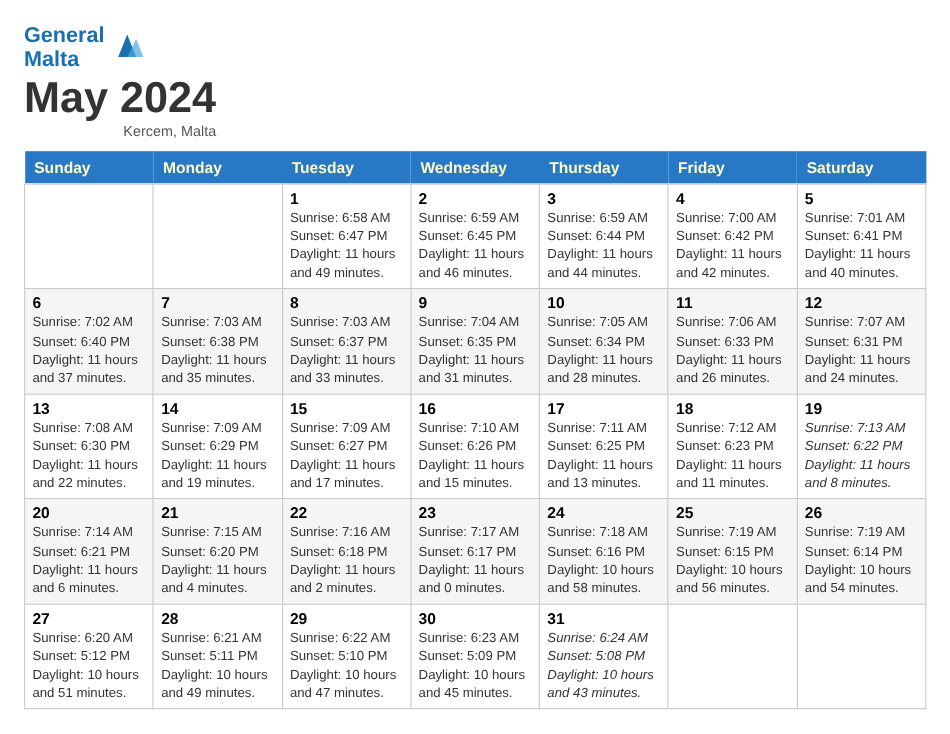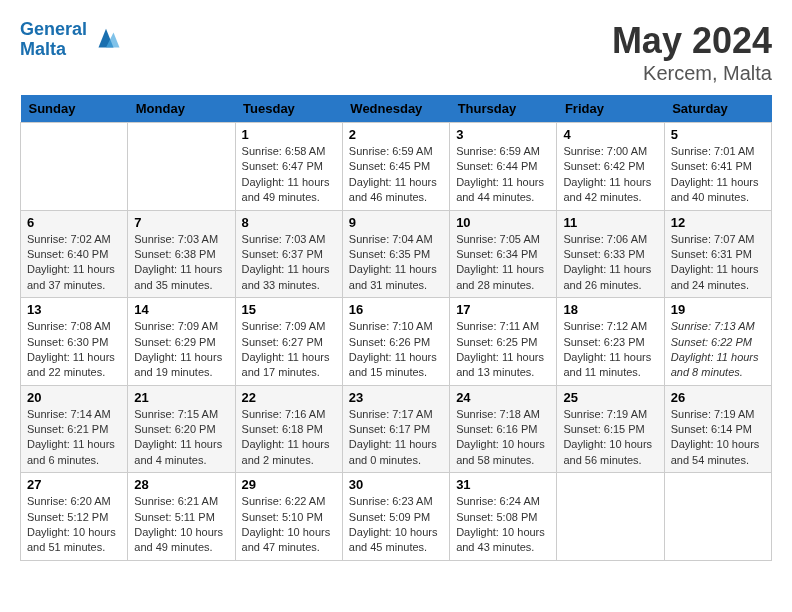--- a/index.html
+++ b/index.html
@@ -8,20 +8,21 @@
       background: #fff;
       width: 792px;
       min-height: 612px;
       padding: 20px;
     }
     .header-section {
       display: flex;
       justify-content: space-between;
       align-items: flex-start;
       margin-bottom: 10px;
+      flex-direction: column;
     }
     .logo {
       display: flex;
       align-items: center;
     }
     .logo-text {
       font-size: 18px;
       font-weight: bold;
       color: #333;
       line-height: 1.1;
@@ -36,31 +37,31 @@
     }
     .title-block {
       text-align: right;
     }
     .month-title {
       font-size: 36px;
       font-weight: bold;
       color: #333;
     }
     .location-title {
-      font-size: 20px;
+      font-size: 12px;
       color: #555;
     }
     table {
       width: 100%;
       border-collapse: collapse;
       font-size: 11px;
     }
     thead th {
       background-color: #2878c8;
-      color: #000000;
+      color: #fef9c3;
       text-align: left;
       padding: 6px 8px;
       font-size: 13px;
       font-weight: bold;
     }
     tbody td {
       border: 1px solid #ccc;
       vertical-align: top;
       padding: 4px 6px;
       width: calc(100% / 7);
@@ -307,21 +308,21 @@
 Daylight: 10 hours and 47 minutes.</div>
         </td>
         <td>
           <span class="day-num">30</span>
           <div class="day-detail" style="white-space: pre-line;">Sunrise: 6:23 AM
 Sunset: 5:09 PM
 Daylight: 10 hours and 45 minutes.</div>
         </td>
         <td>
           <span class="day-num">31</span>
-          <div class="day-detail" style="white-space: pre-line;">Sunrise: 6:24 AM
+          <div class="day-detail" style="white-space: pre-line; font-style: italic;">Sunrise: 6:24 AM
 Sunset: 5:08 PM
 Daylight: 10 hours and 43 minutes.</div>
         </td>
         <td class="empty-cell"></td>
         <td class="empty-cell"></td>
       </tr>
     </tbody>
 </table>
 
 </body></html>

